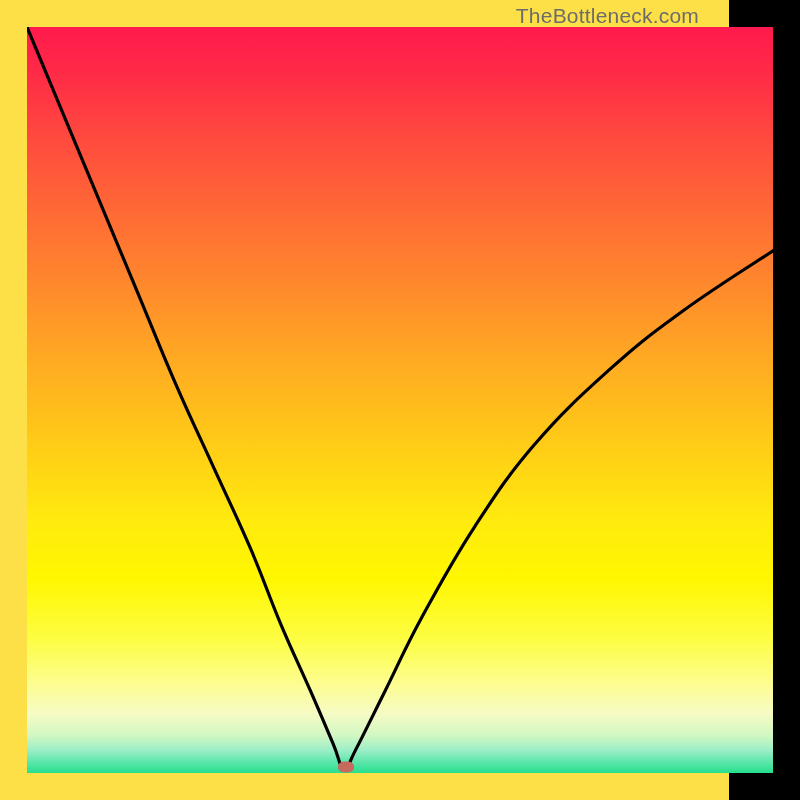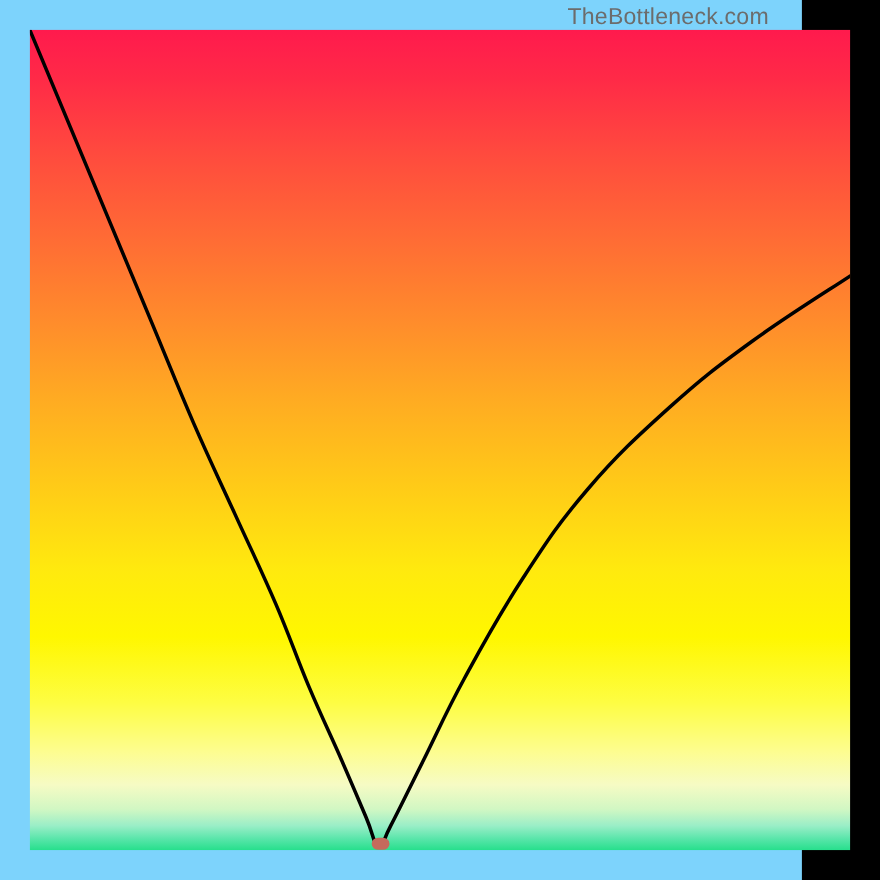--- a/index.html
+++ b/index.html
@@ -10,21 +10,21 @@
     background: #000;
     font-family: Arial, Helvetica, sans-serif;
     overflow: hidden;
   }
   .frame {
     position: absolute;
     left: 0;
     top: 0;
     width: 729px;
     height: 800px;
-    background: #7dd3fc;
+    background: #fde047;
   }
   .plot-area {
     position: absolute;
     left: 27px;
     top: 27px;
     width: 746px;
     height: 746px;
     overflow: hidden;
   }
   .gradient {

